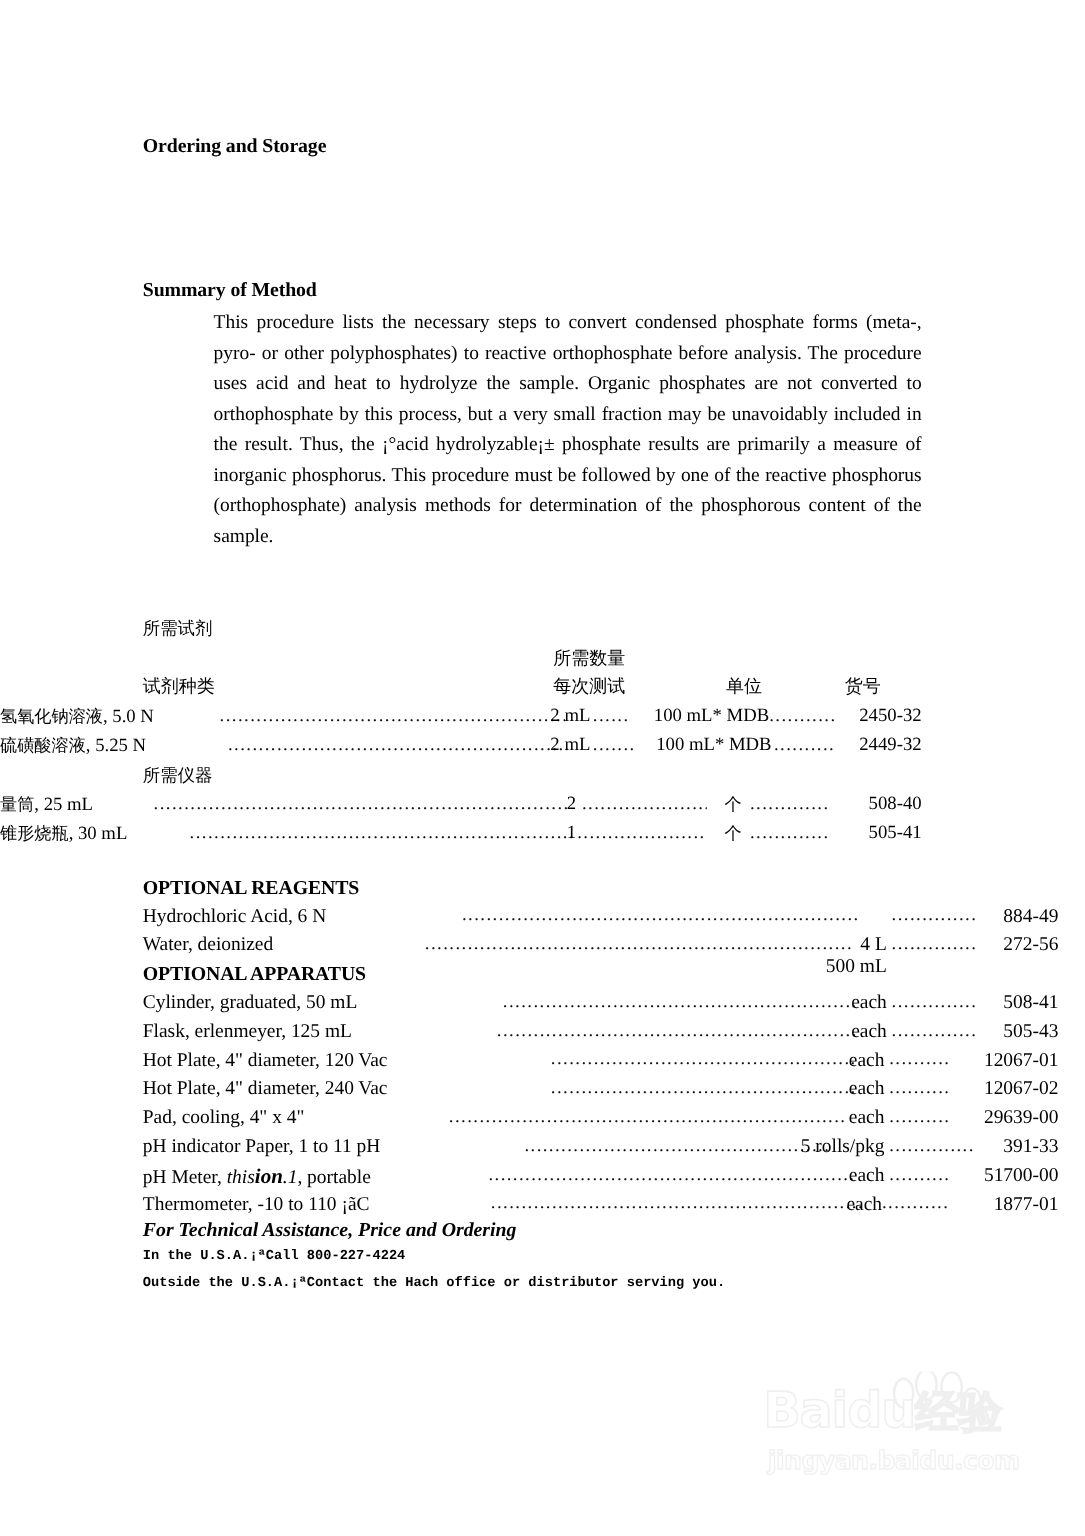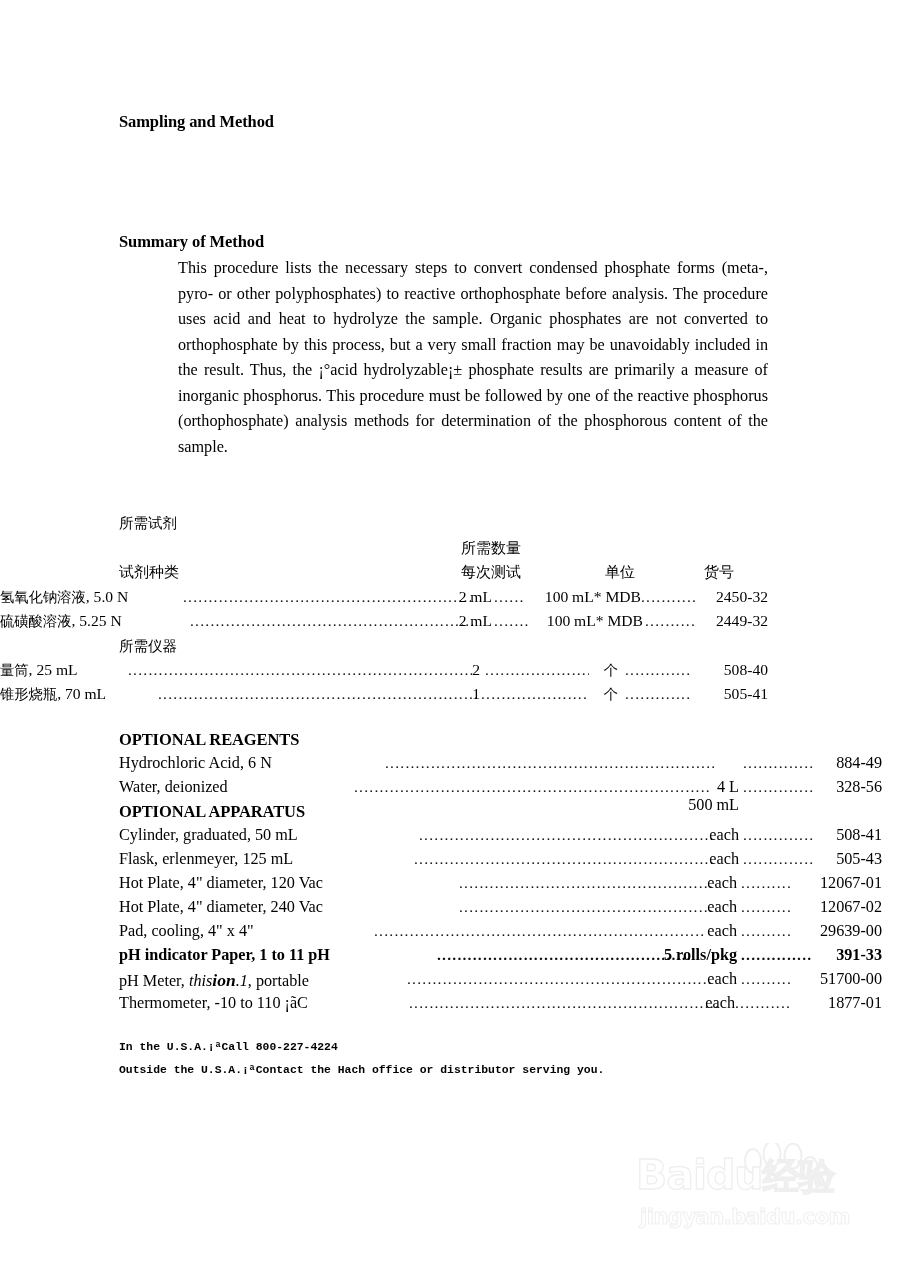--- a/index.html
+++ b/index.html
@@ -166,21 +166,21 @@
     letter-spacing: -0.5px;
     white-space: nowrap;
   }
   .wm-paw { position: absolute; left: 103px; top: 0px; }
 </style>
 </head>
 <body>
 
 <div class="page">
 
-  <div class="sec-head" style="top:112px;">Sampling and Method</div>
+  <div class="sec-head" style="top:112px;">Ordering and Storage</div>
 
   <div class="sec-head" style="top:232px;">Summary of Method</div>
   <div class="para" style="top:256px;">This procedure lists the necessary steps to convert condensed phosphate forms (meta-, pyro- or other polyphosphates) to reactive orthophosphate before analysis. The procedure uses acid and heat to hydrolyze the sample. Organic phosphates are not converted to orthophosphate by this process, but a very small fraction may be unavoidably included in the result. Thus, the ¡°acid hydrolyzable¡± phosphate results are primarily a measure of inorganic phosphorus. This procedure must be followed by one of the reactive phosphorus (orthophosphate) analysis methods for determination of the phosphorous content of the sample.</div>
 
   <div class="cn-label" style="left:119px; top:514px;">所需试剂</div>
 
   <div class="cn-hdr" style="left:461px; top:539px;">所需数量</div>
 
   <div class="cn-hdr" style="left:119px; top:563px;">试剂种类</div>
   <div class="cn-hdr" style="left:461px; top:563px;">每次测试</div>
@@ -213,21 +213,21 @@
     <span class="nm"><span>量筒</span><span class="lat">, 25 mL</span></span>
     <span class="leaders" style="left:128px; width:350px;">....................................................................</span>
     <span class="qty" style="left:452px; width:28px;">2</span>
     <span class="leaders" style="left:485px; width:104px;">........................</span>
     <span class="unit" style="left:588px; width:30px; font-family:'DejaVu Sans',sans-serif; font-size:14.3px;">个</span>
     <span class="leaders" style="left:625px; width:68px;">.............</span>
     <span class="cat" style="left:688px; width:80px;">508-40</span>
   </div>
 
   <div class="cn-row" style="top:685px;">
-    <span class="nm"><span>锥形烧瓶</span><span class="lat">, 70 mL</span></span>
+    <span class="nm"><span>锥形烧瓶</span><span class="lat">, 30 mL</span></span>
     <span class="leaders" style="left:158px; width:322px;">...............................................................</span>
     <span class="qty" style="left:452px; width:28px;">1</span>
     <span class="leaders" style="left:481px; width:108px;">.........................</span>
     <span class="unit" style="left:588px; width:30px; font-family:'DejaVu Sans',sans-serif; font-size:14.3px;">个</span>
     <span class="leaders" style="left:625px; width:68px;">.............</span>
     <span class="cat" style="left:688px; width:80px;">505-41</span>
   </div>
 
   <div class="sec-head" style="top:730px;">OPTIONAL REAGENTS</div>
 
@@ -237,21 +237,21 @@
     <span class="unit" style="left:540px; width:80px;margin-top:42px;">500 mL</span>
     <span class="leaders" style="left:624px; width:72px;">..............</span>
     <span class="cat" style="left:690px; width:73px;">884-49</span>
   </div>
 
   <div class="en-row" style="top:778px;">
     <span class="nm">Water, deionized</span>
     <span class="leaders" style="left:235px; width:372px;">......................................................................</span>
     <span class="unit" style="left:570px; width:50px;">4 L</span>
     <span class="leaders" style="left:624px; width:72px;">..............</span>
-    <span class="cat" style="left:690px; width:73px;">328-56</span>
+    <span class="cat" style="left:690px; width:73px;">272-56</span>
   </div>
 
   <div class="sec-head" style="top:802px;">OPTIONAL APPARATUS</div>
 
   <div class="en-row" style="top:826px;">
     <span class="nm">Cylinder, graduated, 50 mL</span>
     <span class="leaders" style="left:300px; width:300px;">..........................................................</span>
     <span class="unit" style="left:560px; width:60px;">each</span>
     <span class="leaders" style="left:624px; width:72px;">..............</span>
     <span class="cat" style="left:690px; width:73px;">508-41</span>
@@ -282,21 +282,21 @@
   </div>
 
   <div class="en-row" style="top:922px;">
     <span class="nm">Pad, cooling, 4" x 4"</span>
     <span class="leaders" style="left:255px; width:345px;">.................................................................</span>
     <span class="unit" style="left:558px; width:60px;">each</span>
     <span class="leaders" style="left:622px; width:58px;">..........</span>
     <span class="cat" style="left:678px; width:85px;">29639-00</span>
   </div>
 
-  <div class="en-row" style="top:946px;font-weight:bold;">
+  <div class="en-row" style="top:946px;">
     <span class="nm">pH indicator Paper, 1 to 11 pH</span>
     <span class="leaders" style="left:318px; width:262px;">..................................................</span>
     <span class="unit" style="left:520px; width:98px;">5 rolls/pkg</span>
     <span class="leaders" style="left:622px; width:72px;">..............</span>
     <span class="cat" style="left:690px; width:73px;">391-33</span>
   </div>
 
   <div class="en-row sension" style="top:970px;">
     <span class="nm"><span>pH Meter, </span><span class="s1">this</span><span class="s2">ion</span><span class="s1">.1</span><span>, portable</span></span>
     <span class="leaders" style="left:288px; width:312px;">............................................................</span>
@@ -306,20 +306,21 @@
   </div>
 
   <div class="en-row" style="top:994px;">
     <span class="nm">Thermometer, -10 to 110 ¡ãC</span>
     <span class="leaders" style="left:290px; width:318px;">.............................................................</span>
     <span class="unit" style="left:556px; width:60px;">each</span>
     <span class="leaders" style="left:616px; width:64px;">...........</span>
     <span class="cat" style="left:678px; width:85px;">1877-01</span>
   </div>
 
+  <div class="ital-head" style="top:1015px;">For Technical Assistance, Price and Ordering</div>
   <div class="small-bold" style="top:1041px;">In the U.S.A.¡ªCall 800-227-4224</div>
   <div class="small-bold" style="top:1064px;">Outside the U.S.A.¡ªContact the Hach office or distributor serving you.</div>
 
 
   <div class="watermark">
     <svg class="wm-paw" width="80" height="52" viewBox="0 0 80 52">
       <g fill="none" stroke="#efefef" stroke-width="2">
         <ellipse cx="14" cy="18" rx="8" ry="12"></ellipse>
         <ellipse cx="33" cy="11" rx="8.5" ry="12.5"></ellipse>
         <ellipse cx="54" cy="13" rx="8.5" ry="12.5"></ellipse>

